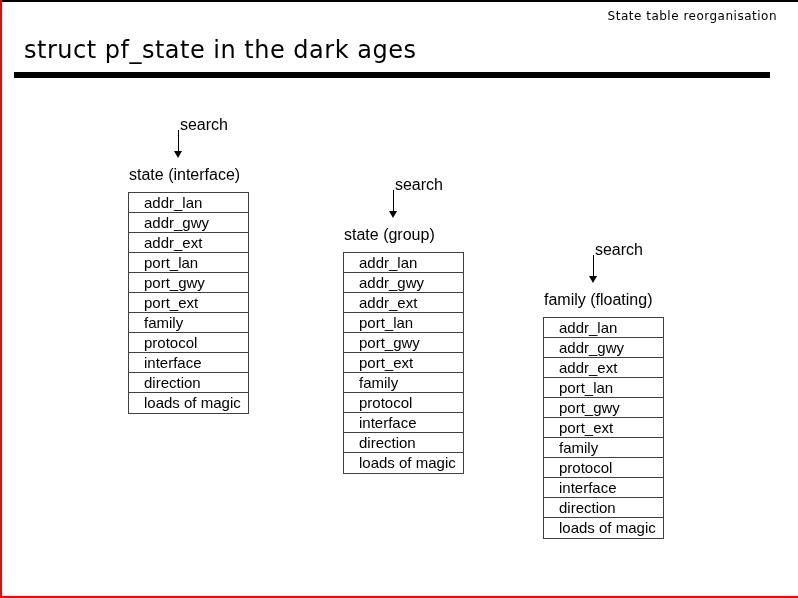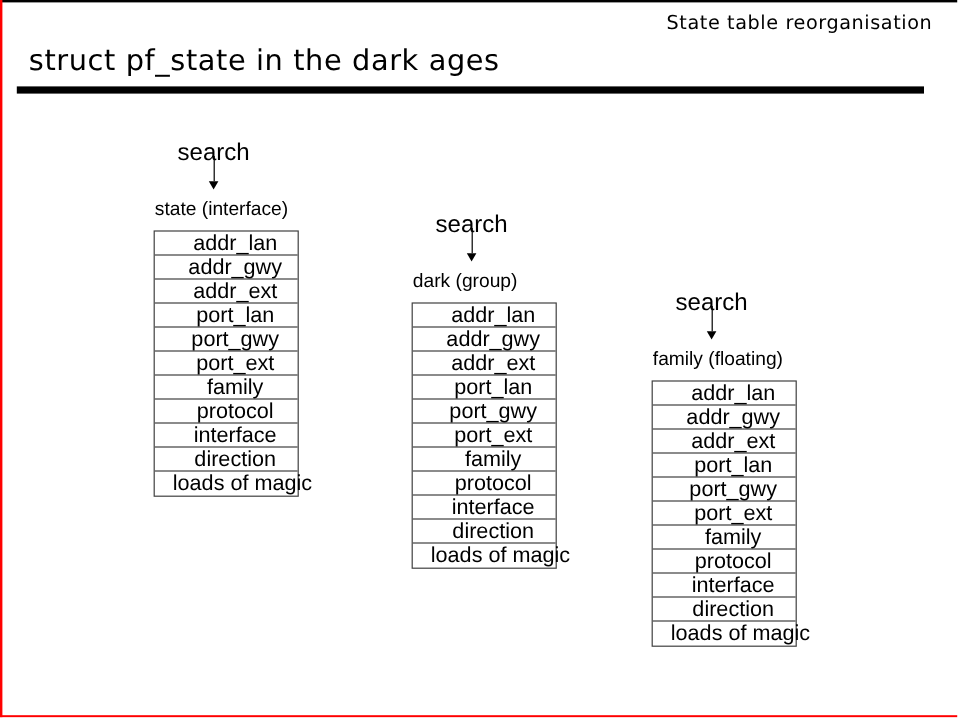--- a/index.html
+++ b/index.html
@@ -5,51 +5,51 @@
   html,body{margin:0;padding:0;background:#fff;}
   .slide{
     position:relative;width:798px;height:598px;background:#ffffff;
     font-family:"Liberation Sans",sans-serif;color:#000;overflow:hidden;
   }
   .border-left{position:absolute;left:0;top:0;width:2px;height:598px;background:#ff0000;}
   .border-top{position:absolute;left:0;top:0;width:798px;height:2px;background:#000000;}
   .border-bottom{position:absolute;left:0;bottom:0;width:798px;height:2px;background:#ff0000;}
 
   .header-title{
-    position:absolute;top:9px;right:21px;font-size:16px;letter-spacing:0.5px;
+    position:absolute;top:9px;right:21px;font-size:12px;letter-spacing:0.5px;
     font-family:"DejaVu Sans",sans-serif;
   }
   .heading{
     position:absolute;top:36px;left:24px;font-size:24px;letter-spacing:0.5px;
     font-family:"DejaVu Sans",sans-serif;
   }
   .heading-rule{position:absolute;top:72px;left:14px;width:756px;height:6px;background:#000000;}
 
   .diagram{position:absolute;width:121px;}
   .d1{left:128px;top:116px;}
   .d2{left:343px;top:176px;}
   .d3{left:543px;top:241px;}
 
   .search-label{
-    position:absolute;top:0;left:0;width:100px;text-align:center;font-size:20px;
+    position:absolute;top:0;left:0;width:100px;text-align:right;font-size:16px;
   }
   .arrow-line{position:absolute;left:50px;top:14px;width:1px;height:21px;background:#000;}
   .arrow-head{
     position:absolute;left:46px;top:35px;width:0;height:0;
     border-left:4px solid transparent;border-right:4px solid transparent;border-top:7px solid #000;
   }
   .state-label{position:absolute;top:50px;left:1px;font-size:16px;white-space:nowrap;}
 
   .state-table{
     position:absolute;top:76px;left:0;width:121px;box-sizing:border-box;
     border:1px solid #404040;background:#fff;
   }
   .state-table .row{
     box-sizing:border-box;height:20px;line-height:19px;padding-left:15px;
-    font-size:18px;border-bottom:1px solid #404040;white-space:nowrap;text-align:center;
+    font-size:15px;border-bottom:1px solid #404040;white-space:nowrap;
   }
   .state-table .row:last-child{border-bottom:none;}
 </style>
 </head>
 <body>
 
 <div class="slide">
   <div class="border-top"></div>
   <div class="border-left"></div>
   <div class="border-bottom"></div>
@@ -75,21 +75,21 @@
       <div class="row">interface</div>
       <div class="row">direction</div>
       <div class="row">loads of magic</div>
     </div>
   </div>
 
   <div class="diagram d2">
     <div class="search-label">search</div>
     <div class="arrow-line"></div>
     <div class="arrow-head"></div>
-    <div class="state-label">dark (group)</div>
+    <div class="state-label">state (group)</div>
     <div class="state-table">
       <div class="row">addr_lan</div>
       <div class="row">addr_gwy</div>
       <div class="row">addr_ext</div>
       <div class="row">port_lan</div>
       <div class="row">port_gwy</div>
       <div class="row">port_ext</div>
       <div class="row">family</div>
       <div class="row">protocol</div>
       <div class="row">interface</div>

